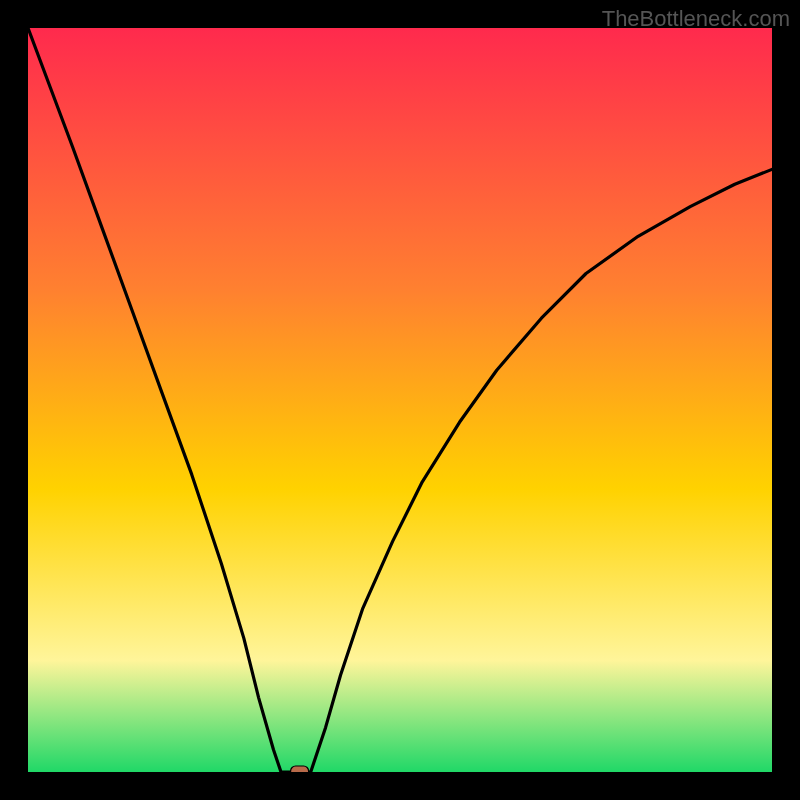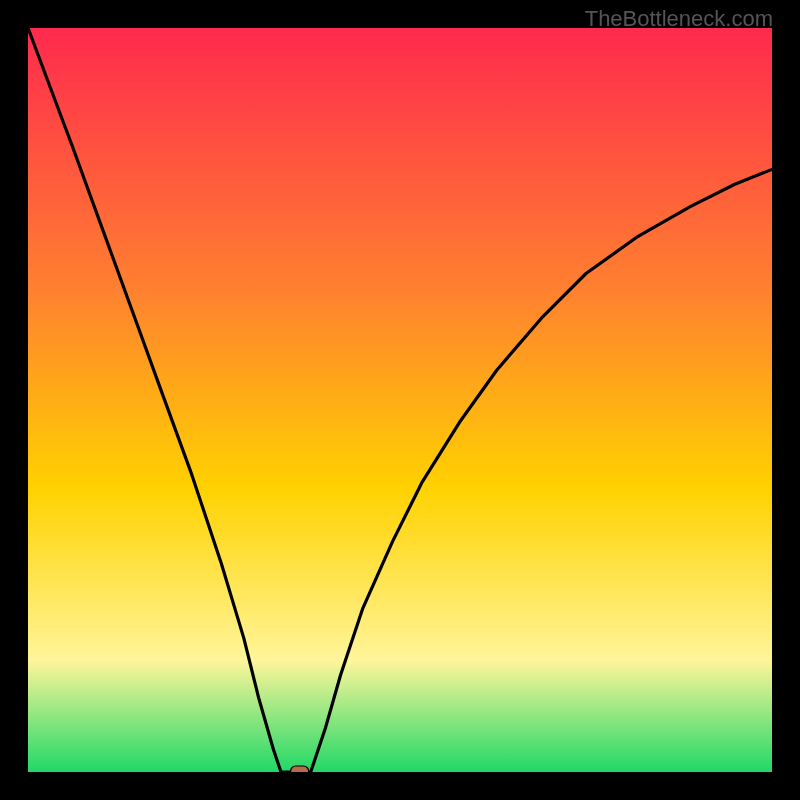--- a/index.html
+++ b/index.html
@@ -21,21 +21,21 @@
     position: absolute;
     left: 28px;
     top: 28px;
     width: 744px;
     height: 744px;
     overflow: hidden;
   }
   .watermark {
     position: absolute;
     top: 6px;
-    right: 27px;
+    right: 10px;
     color: #555;
     font-size: 22px;
     font-weight: 500;
     user-select: none;
     letter-spacing: 0px;
   }
 </style>
 </head>
 <body>
 

